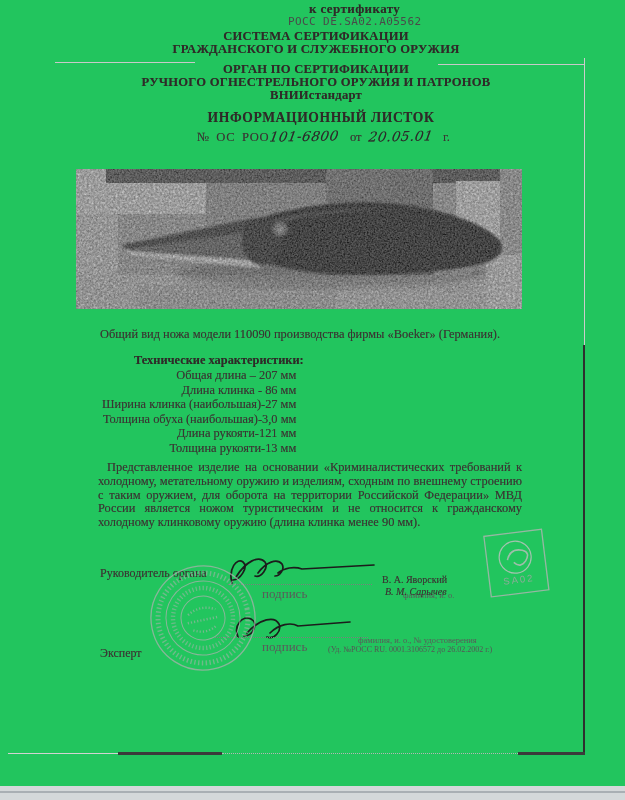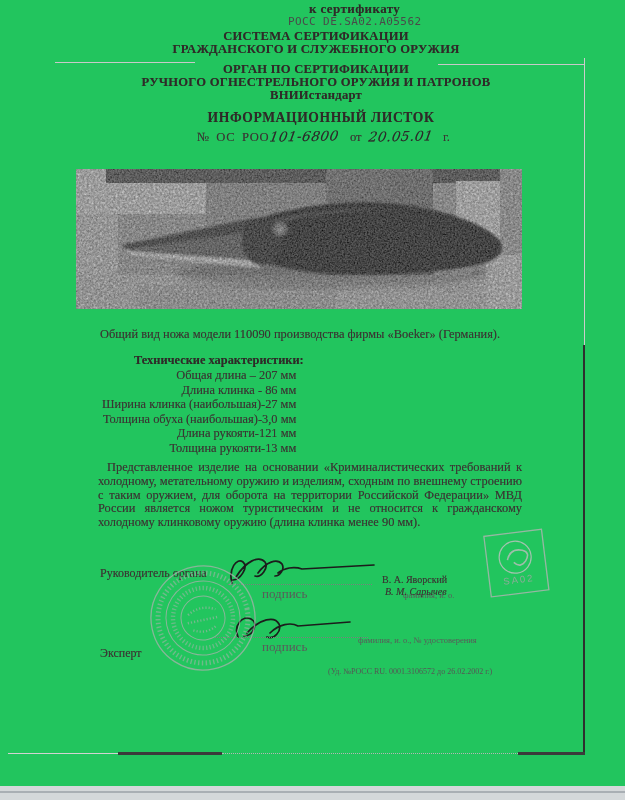--- a/index.html
+++ b/index.html
@@ -34,21 +34,21 @@
   .specs-list{top:368px;left:102px;font-size:12.4px;line-height:14.6px;text-align:right;}
   
   .conclusion{top:461px;left:98px;width:424px;font-size:12.4px;line-height:13.8px;
               text-align:justify;text-indent:9px;}
   
   .role{font-size:12px;}
   .sig-underline{height:1px;border-bottom:1px dotted #7e7e7e;}
   .small-label{font-size:13px;color:#5a5a5a;}
   .sign-name{font-size:10px;}
   .sign-note{font-size:8.5px;color:#5a5a5a;}
-  .cert-note{font-size:8px;color:#555;margin-top:22px;}
+  .cert-note{font-size:8px;color:#555;}
   .sig-svg{pointer-events:none;}
   
   .round-stamp{top:562px;left:147px;opacity:.72;transform:rotate(-12deg);}
   .square-stamp{top:531px;left:486px;opacity:.8;transform:rotate(-7deg);}
   
   .v-edge-faint{top:58px;left:584px;width:1px;height:287px;background:#cccccc;}
   .v-edge{top:345px;left:583px;width:2px;height:410px;background:#2f2f2f;}
   .b1{top:753px;left:8px;width:110px;height:1px;background:#d2d2d2;}
   .b2{top:752px;left:118px;width:104px;height:3px;background:#3b3b3b;}
   .b3{top:753px;left:222px;width:296px;height:0;border-top:1px dotted #b5b5b5;}

